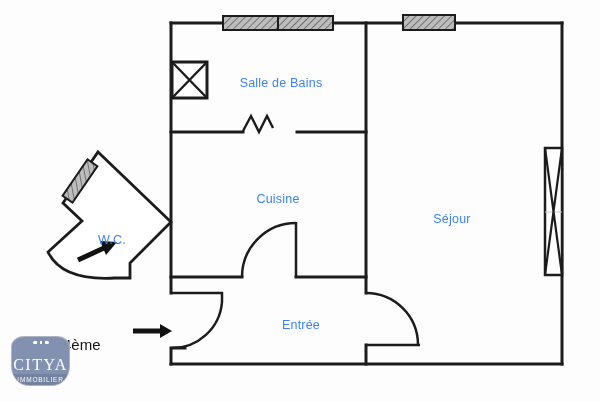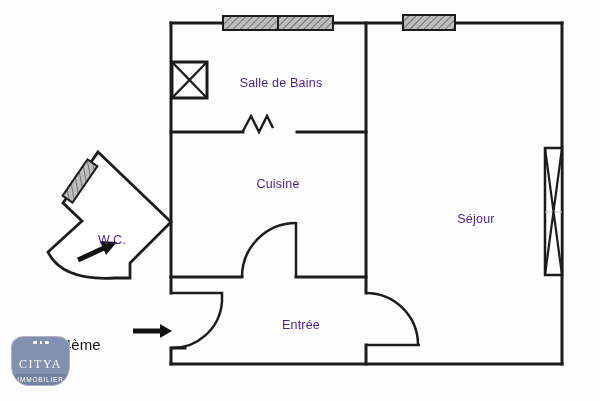--- a/index.html
+++ b/index.html
@@ -3,41 +3,41 @@
 <meta charset="utf-8">
 <style>
   html,body{margin:0;padding:0;background:#ffffff;}
   .stage{
     position:relative;width:600px;height:401px;background:#fdfdfd;overflow:hidden;
     font-family:"Liberation Sans", sans-serif;
   }
   .plan-svg{position:absolute;left:0;top:0;}
   .room-label{
     position:absolute;transform:translate(-50%,-50%);
-    font-size:12.5px;color:#4c1d95;letter-spacing:.2px;white-space:nowrap;
+    font-size:12.5px;color:#3b82f6;letter-spacing:.2px;white-space:nowrap;
   }
   .floor-label{
     position:absolute;left:63px;top:336px;font-size:15px;color:#141414;white-space:nowrap;
   }
   .logo{
     position:absolute;left:12px;top:337px;width:57px;height:48px;
     background:#8191af;
     border-radius:12px 12px 17px 17px / 10px 10px 19px 19px;
     box-shadow:0 0 0 1px #aeb4c2;
     display:flex;flex-direction:column;align-items:center;justify-content:flex-start;
     overflow:hidden;
   }
   .logo-mark{
     margin-top:4px;width:16px;height:9px;background:#ffffff;border-radius:2px;
     display:flex;align-items:center;justify-content:center;gap:2px;
   }
   .logo-mark i{display:block;width:3px;height:3px;background:#7f90ad;}
   .logo-brand{
     font-family:"Liberation Serif", serif;
-    color:#ffffff;font-size:12px;letter-spacing:1.5px;line-height:13px;margin-top:14px;
+    color:#ffffff;font-size:16px;letter-spacing:1.5px;line-height:13px;margin-top:14px;
   }
   .logo-rule{width:40px;height:1px;background:#ffffff;margin-top:1px;}
   .logo-tagline{
     margin-top:2px;width:100%;background:#72829f;color:#ffffff;
     font-size:6.5px;letter-spacing:.8px;text-align:center;padding:2px 0 4px 0;
   }
 </style>
 </head>
 <body>
 
@@ -101,22 +101,22 @@
         <polygon points="117,242 106,255 100,241"></polygon>
       </g>
       <g>
         <path d="M133,331 H161" stroke="#111111" stroke-width="5"></path>
         <polygon points="172,331 160,324 160,338"></polygon>
       </g>
     </g>
   </svg>
 
   <div class="room-label" style="left:281px;top:83px;">Salle de Bains</div>
-  <div class="room-label" style="left:278px;top:184px;">Cuisine</div>
-  <div class="room-label" style="left:452px;top:219px;margin-left:24px;">Séjour</div>
+  <div class="room-label" style="left:278px;top:199px;">Cuisine</div>
+  <div class="room-label" style="left:452px;top:219px;">Séjour</div>
   <div class="room-label" style="left:112px;top:240px;">W.C.</div>
   <div class="room-label" style="left:277px;top:325px;margin-left:24px;">Entrée</div>
 
   <div class="floor-label">4ème</div>
 
   <div class="logo">
     <div class="logo-mark">
         <i></i>
         <i></i>
       </div>

